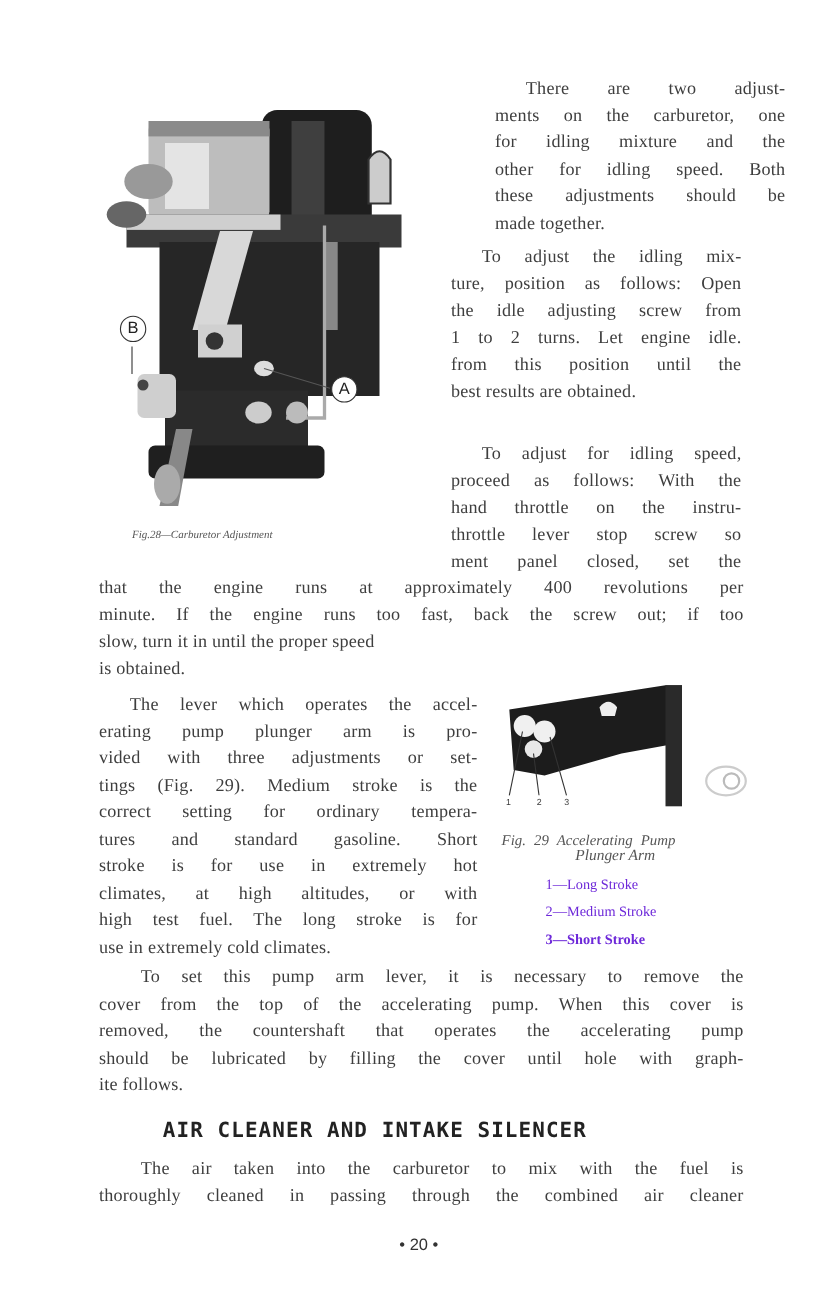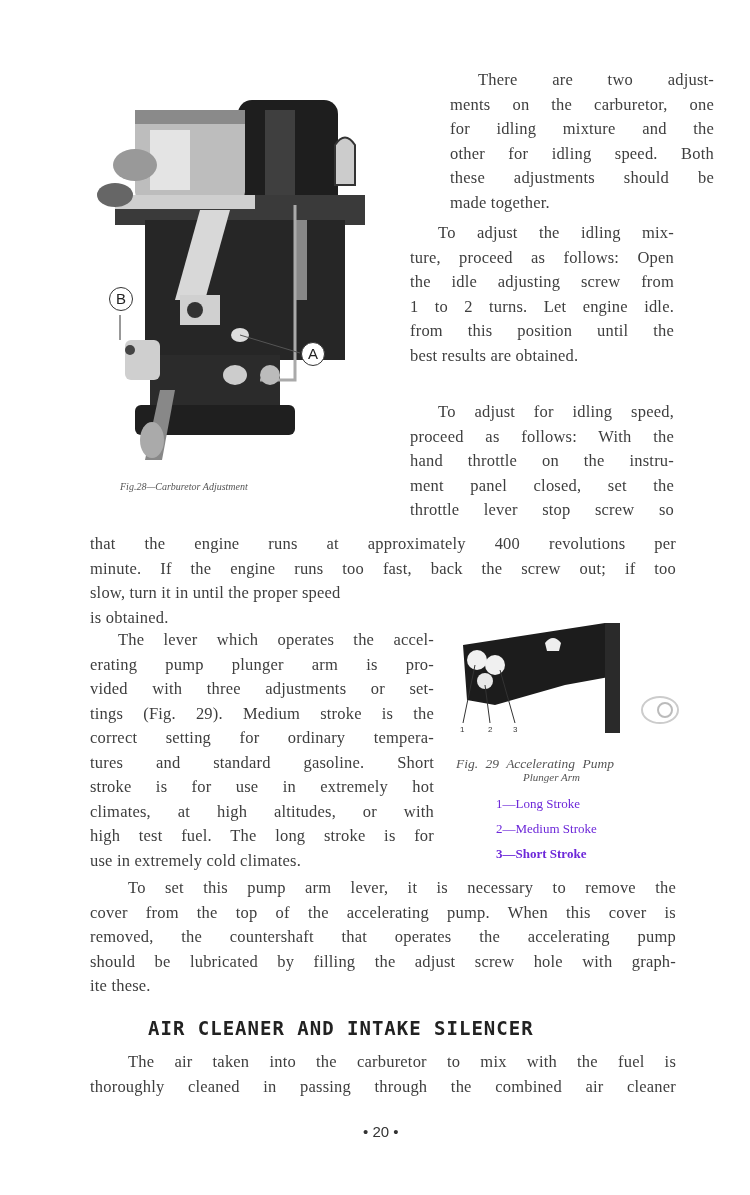--- a/index.html
+++ b/index.html
@@ -72,36 +72,36 @@
   <span class="line" style="padding-left:28px;">There are two adjust-</span>
   <span class="line">ments on the carburetor, one</span>
   <span class="line">for idling mixture and the</span>
   <span class="line">other for idling speed. Both</span>
   <span class="line">these adjustments should be</span>
   <span class="line last">made together.</span>
 </div>
 
 <div class="para" style="left:410px; top:221px; width:264px;">
   <span class="line" style="padding-left:28px;">To adjust the idling mix-</span>
-  <span class="line">ture, proceed as follows: Open</span>
+  <span class="line">ture, position as follows: Open</span>
   <span class="line">the idle adjusting screw from</span>
   <span class="line">1 to 2 turns. Let engine idle.</span>
   <span class="line">from this position until the</span>
   <span class="line last">best results are obtained.</span>
 </div>
 
 <div class="para" style="left:410px; top:400px; width:264px;">
   <span class="line" style="padding-left:28px;">To adjust for idling speed,</span>
   <span class="line">proceed as follows: With the</span>
   <span class="line">hand throttle on the instru-</span>
+  <span class="line">throttle lever stop screw so</span>
   <span class="line">ment panel closed, set the</span>
-  <span class="line">throttle lever stop screw so</span>
 </div>
 
-<div class="para" style="left:90px; top:522px; width:586px;margin-top:10px;">
+<div class="para" style="left:90px; top:522px; width:586px;">
   <span class="line">that the engine runs at approximately 400 revolutions per</span>
   <span class="line">minute. If the engine runs too fast, back the screw out; if too</span>
   <span class="line last">slow, turn it in until the proper speed</span>
   <span class="line last">is obtained.</span>
 </div>
 
 <div class="para" style="left:90px; top:628px; width:344px;">
   <span class="line" style="padding-left:28px;">The lever which operates the accel-</span>
   <span class="line">erating pump plunger arm is pro-</span>
   <span class="line">vided with three adjustments or set-</span>
@@ -126,31 +126,31 @@
     <circle cx="210" cy="95" r="7" fill="none" stroke="#bbb" stroke-width="2"></circle>
     <line x1="20" y1="50" x2="8" y2="108" stroke="#333" stroke-width="1"></line>
     <line x1="30" y1="70" x2="35" y2="108" stroke="#333" stroke-width="1"></line>
     <line x1="45" y1="55" x2="60" y2="108" stroke="#333" stroke-width="1"></line>
   </svg>
   <span class="abs" style="left:5px; top:110px; font-size:8px; font-family:'Liberation Sans',sans-serif;">1</span>
   <span class="abs" style="left:33px; top:110px; font-size:8px; font-family:'Liberation Sans',sans-serif;">2</span>
   <span class="abs" style="left:58px; top:110px; font-size:8px; font-family:'Liberation Sans',sans-serif;">3</span>
 </div>
 <div class="caption" style="left:456px; top:756px; font-size:13.5px; word-spacing:4px;">Fig. 29 Accelerating Pump</div>
-<div class="caption" style="left:523px; top:771px; font-size:11px;">Plunger Arm</div>
+<div class="caption" style="left:523px; top:771px; font-size:14px;">Plunger Arm</div>
 <div class="legend-item" style="left:496px; top:796px;">1—Long Stroke</div>
 <div class="legend-item" style="left:496px; top:821px;">2—Medium Stroke</div>
 <div class="legend-item" style="left:496px; top:846px;font-weight:bold;">3—Short Stroke</div>
 
 <div class="para" style="left:90px; top:876px; width:586px;">
   <span class="line" style="padding-left:38px;">To set this pump arm lever, it is necessary to remove the</span>
   <span class="line">cover from the top of the accelerating pump. When this cover is</span>
   <span class="line">removed, the countershaft that operates the accelerating pump</span>
-  <span class="line">should be lubricated by filling the adjust screw hole with graph-</span>
-  <span class="line last">ite these.</span>
+  <span class="line">should be lubricated by filling the cover until hole with graph-</span>
+  <span class="line last">ite follows.</span>
 </div>
 
 <div class="heading">AIR CLEANER AND INTAKE SILENCER</div>
 
 <div class="para" style="left:90px; top:1050px; width:586px;">
   <span class="line" style="padding-left:38px;">The air taken into the carburetor to mix with the fuel is</span>
   <span class="line">thoroughly cleaned in passing through the combined air cleaner</span>
 </div>
 
 <div class="page-num">• 20 •</div>

